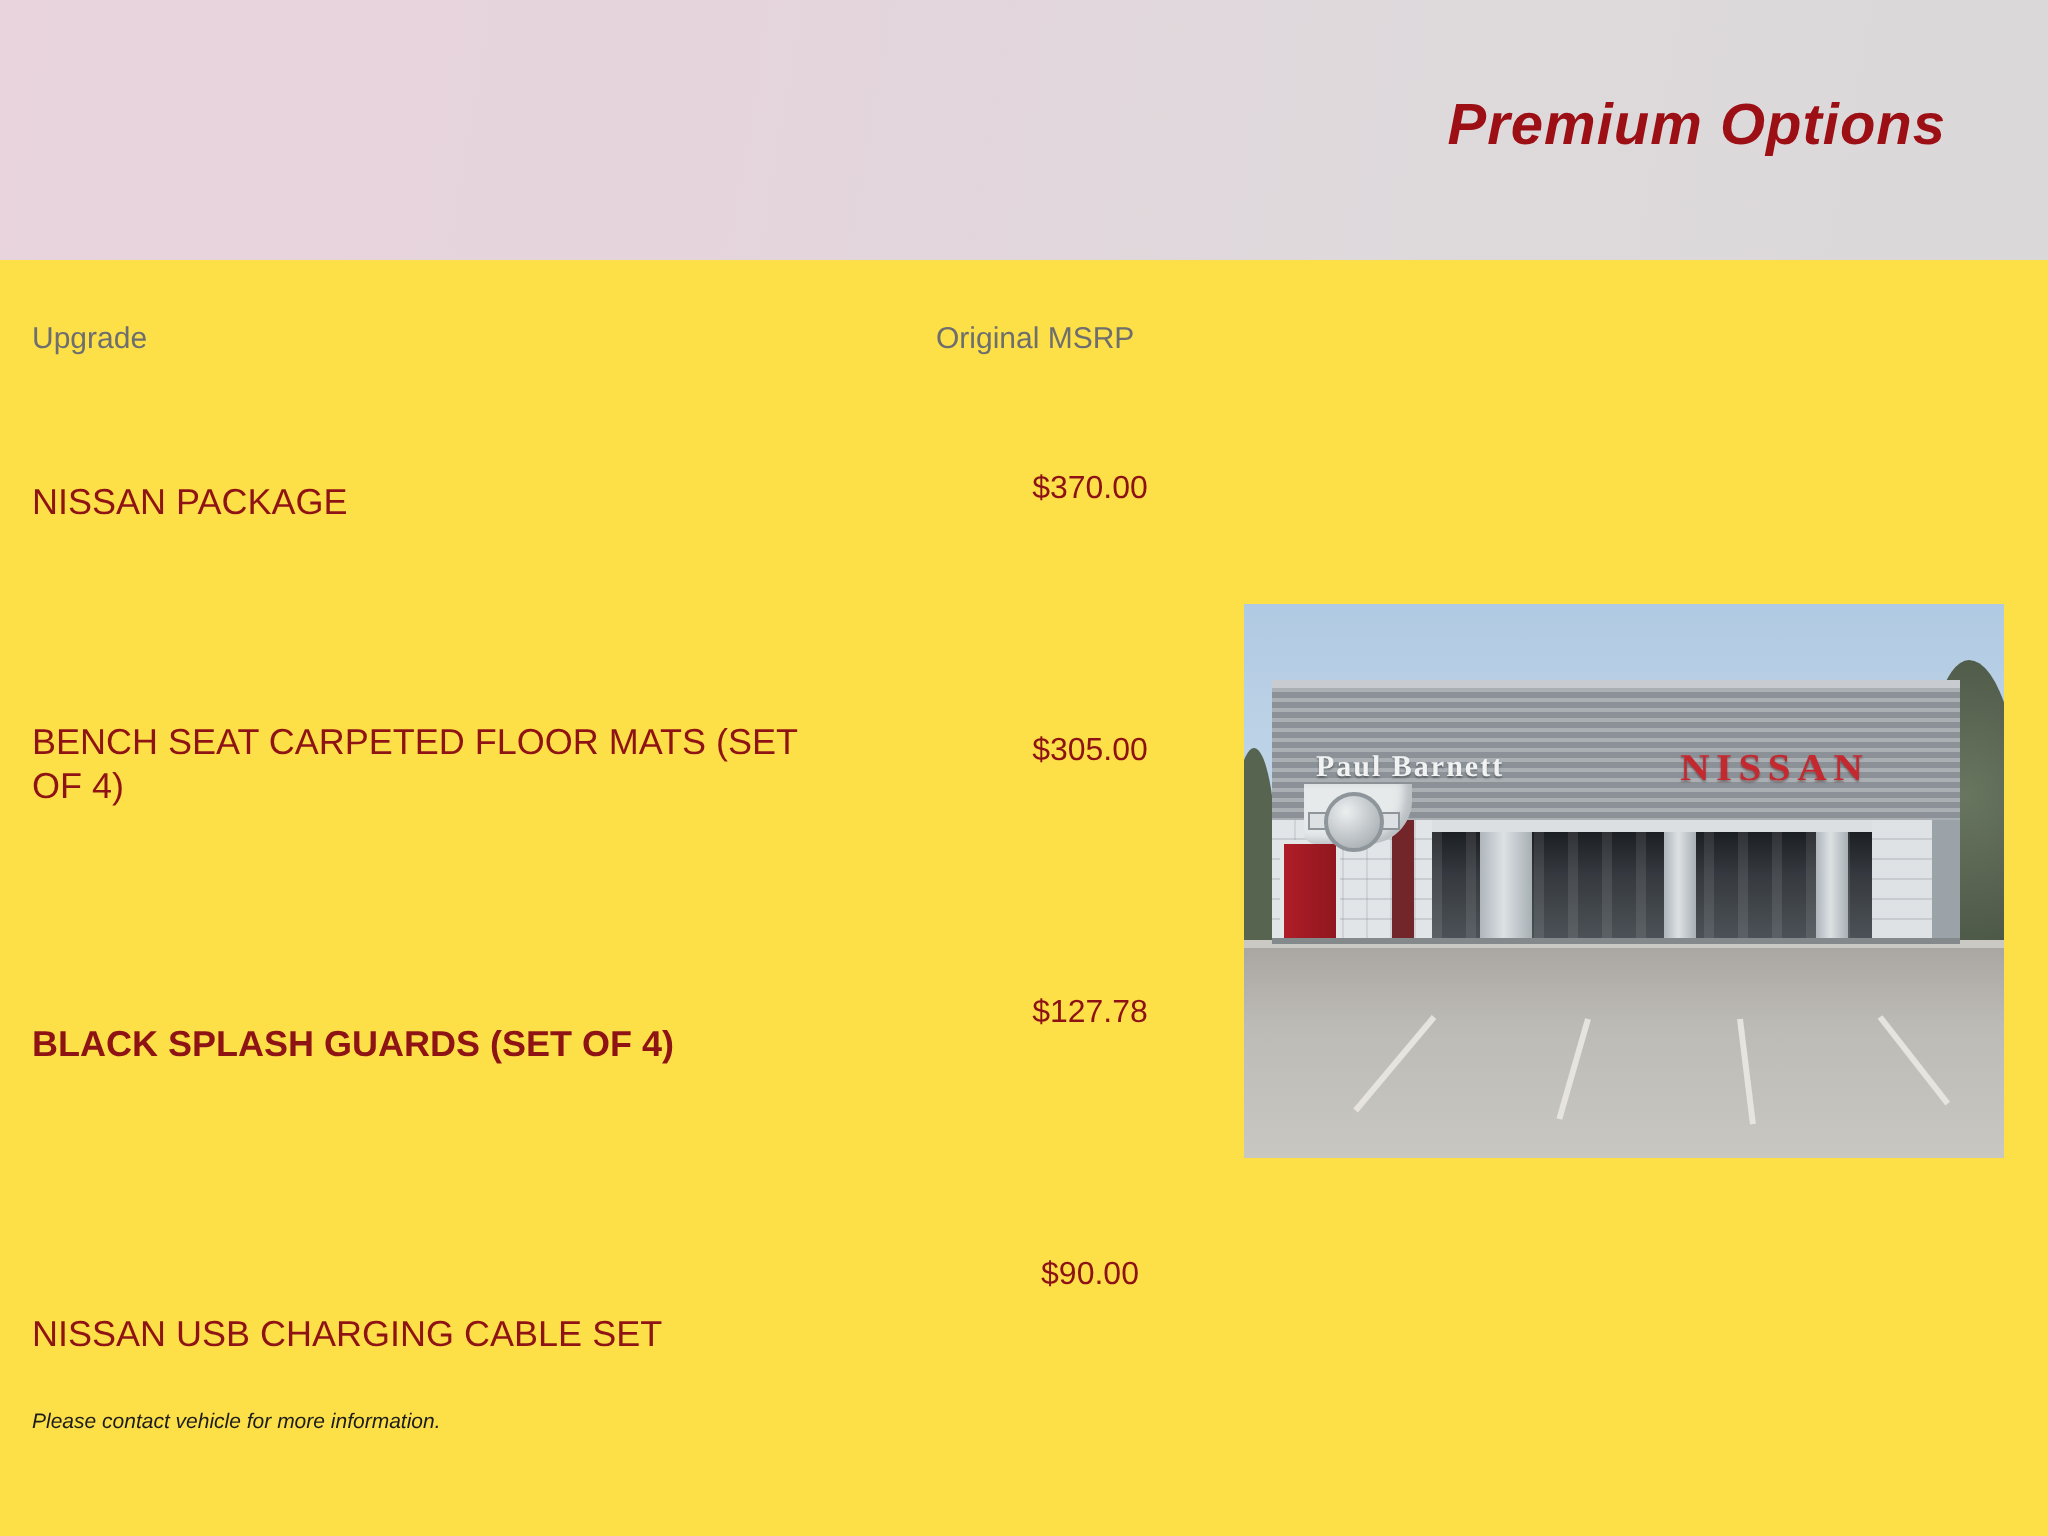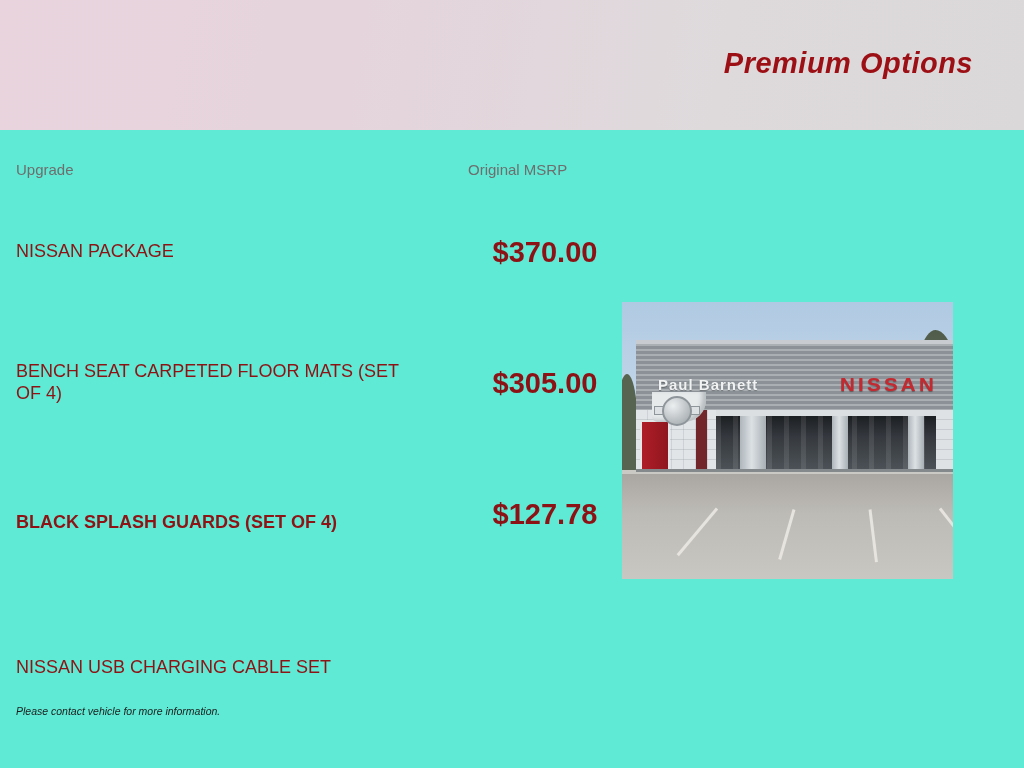--- a/index.html
+++ b/index.html
@@ -1,44 +1,44 @@
 <!DOCTYPE html>
 <html><head>
 <meta charset="utf-8">
 <style>
   html,body{margin:0;padding:0;background:#fff;}
-  .page{position:relative;width:1024px;height:768px;background:#5eead4;overflow:hidden;
+  .page{position:relative;width:1024px;height:768px;background:#fde047;overflow:hidden;
         font-family:"Liberation Sans", sans-serif;}
 
   
   .header{position:absolute;left:0;top:0;width:1024px;height:130px;
           background:linear-gradient(100deg,#e9d4de 0%,#e5d4dc 35%,#dedadc 70%,#dbd8da 100%);}
   .title{position:absolute;right:51px;top:47px;font-size:29px;font-weight:bold;font-style:italic;
          color:#9c0f14;letter-spacing:.5px;}
 
   
   .colhdr{position:absolute;top:161px;font-size:15px;color:#6e6e6e;}
   .colhdr.upgrade{left:16px;}
   .colhdr.msrp{left:468px;}
   .row-name{position:absolute;left:16px;width:400px;font-size:18px;line-height:22px;color:#8e1315;}
-  .row-price{position:absolute;left:478px;width:134px;text-align:center;font-size:29px;
-             font-weight:bold;color:#8c1215;}
+  .row-price{position:absolute;left:478px;width:134px;text-align:center;font-size:16px;
+             font-weight:normal;color:#8c1215;}
   .rn1{top:240px;} .rp1{top:236px;}
   .rn2{top:360px;} .rp2{top:367px;}
   .rn3{top:511px;font-weight:bold;} .rp3{top:498px;}
   .rn4{top:636px;margin-top:20px;} .rp4{top:629px;}
 
   
   .disclaimer{position:absolute;left:16px;top:705px;width:640px;font-size:10.5px;line-height:13.5px;
               font-style:italic;color:#1c1c1c;}
 
   
-  .photo{position:absolute;left:622px;top:302px;width:331px;height:277px;overflow:hidden;
+  .photo{position:absolute;left:622px;top:302px;width:380px;height:277px;overflow:hidden;
          background:linear-gradient(180deg,#aecce9 0%,#c3d9ee 40%,#d6e3f0 62%);
-         filter:saturate(.88) contrast(.98);}
+         filter:saturate(.88) contrast(.98);font-family:Liberation Serif, serif;}
   .tree-right{position:absolute;right:-10px;top:28px;width:50px;height:168px;
               background:radial-gradient(circle at 40% 40%,#66755c,#4c5a45 70%);
               border-radius:45% 55% 40% 50%;}
   .tree-left{position:absolute;left:-6px;top:72px;width:22px;height:112px;
              background:#55644d;border-radius:50% 50% 40% 40%;}
   .ground{position:absolute;left:0;top:168px;width:380px;height:109px;
           background:linear-gradient(180deg,#a9a6a0 0%,#bfbcb6 40%,#cbc8c2 100%);}
   .curb{position:absolute;left:0;top:168px;width:380px;height:4px;background:#d6d3cd;opacity:.8;}
   .pline{position:absolute;height:3px;background:#eceae4;opacity:.9;transform-origin:0 50%;}
   .pl1{left:95px;top:205px;width:61px;transform:rotate(130deg);}
@@ -97,20 +97,21 @@
   <div class="row-name rn1">NISSAN PACKAGE</div>
   <div class="row-price rp1">$370.00</div>
 
   <div class="row-name rn2">BENCH SEAT CARPETED FLOOR MATS (SET OF 4)</div>
   <div class="row-price rp2">$305.00</div>
 
   <div class="row-name rn3">BLACK SPLASH GUARDS (SET OF 4)</div>
   <div class="row-price rp3">$127.78</div>
 
   <div class="row-name rn4">NISSAN USB CHARGING CABLE SET</div>
+  <div class="row-price rp4">$90.00</div>
 
   <div class="photo">
     <div class="tree-right"></div>
     <div class="tree-left"></div>
     <div class="ground"></div>
     <div class="curb"></div>
     <div class="pline pl1"></div>
     <div class="pline pl2"></div>
     <div class="pline pl3"></div>
     <div class="pline pl4"></div>

